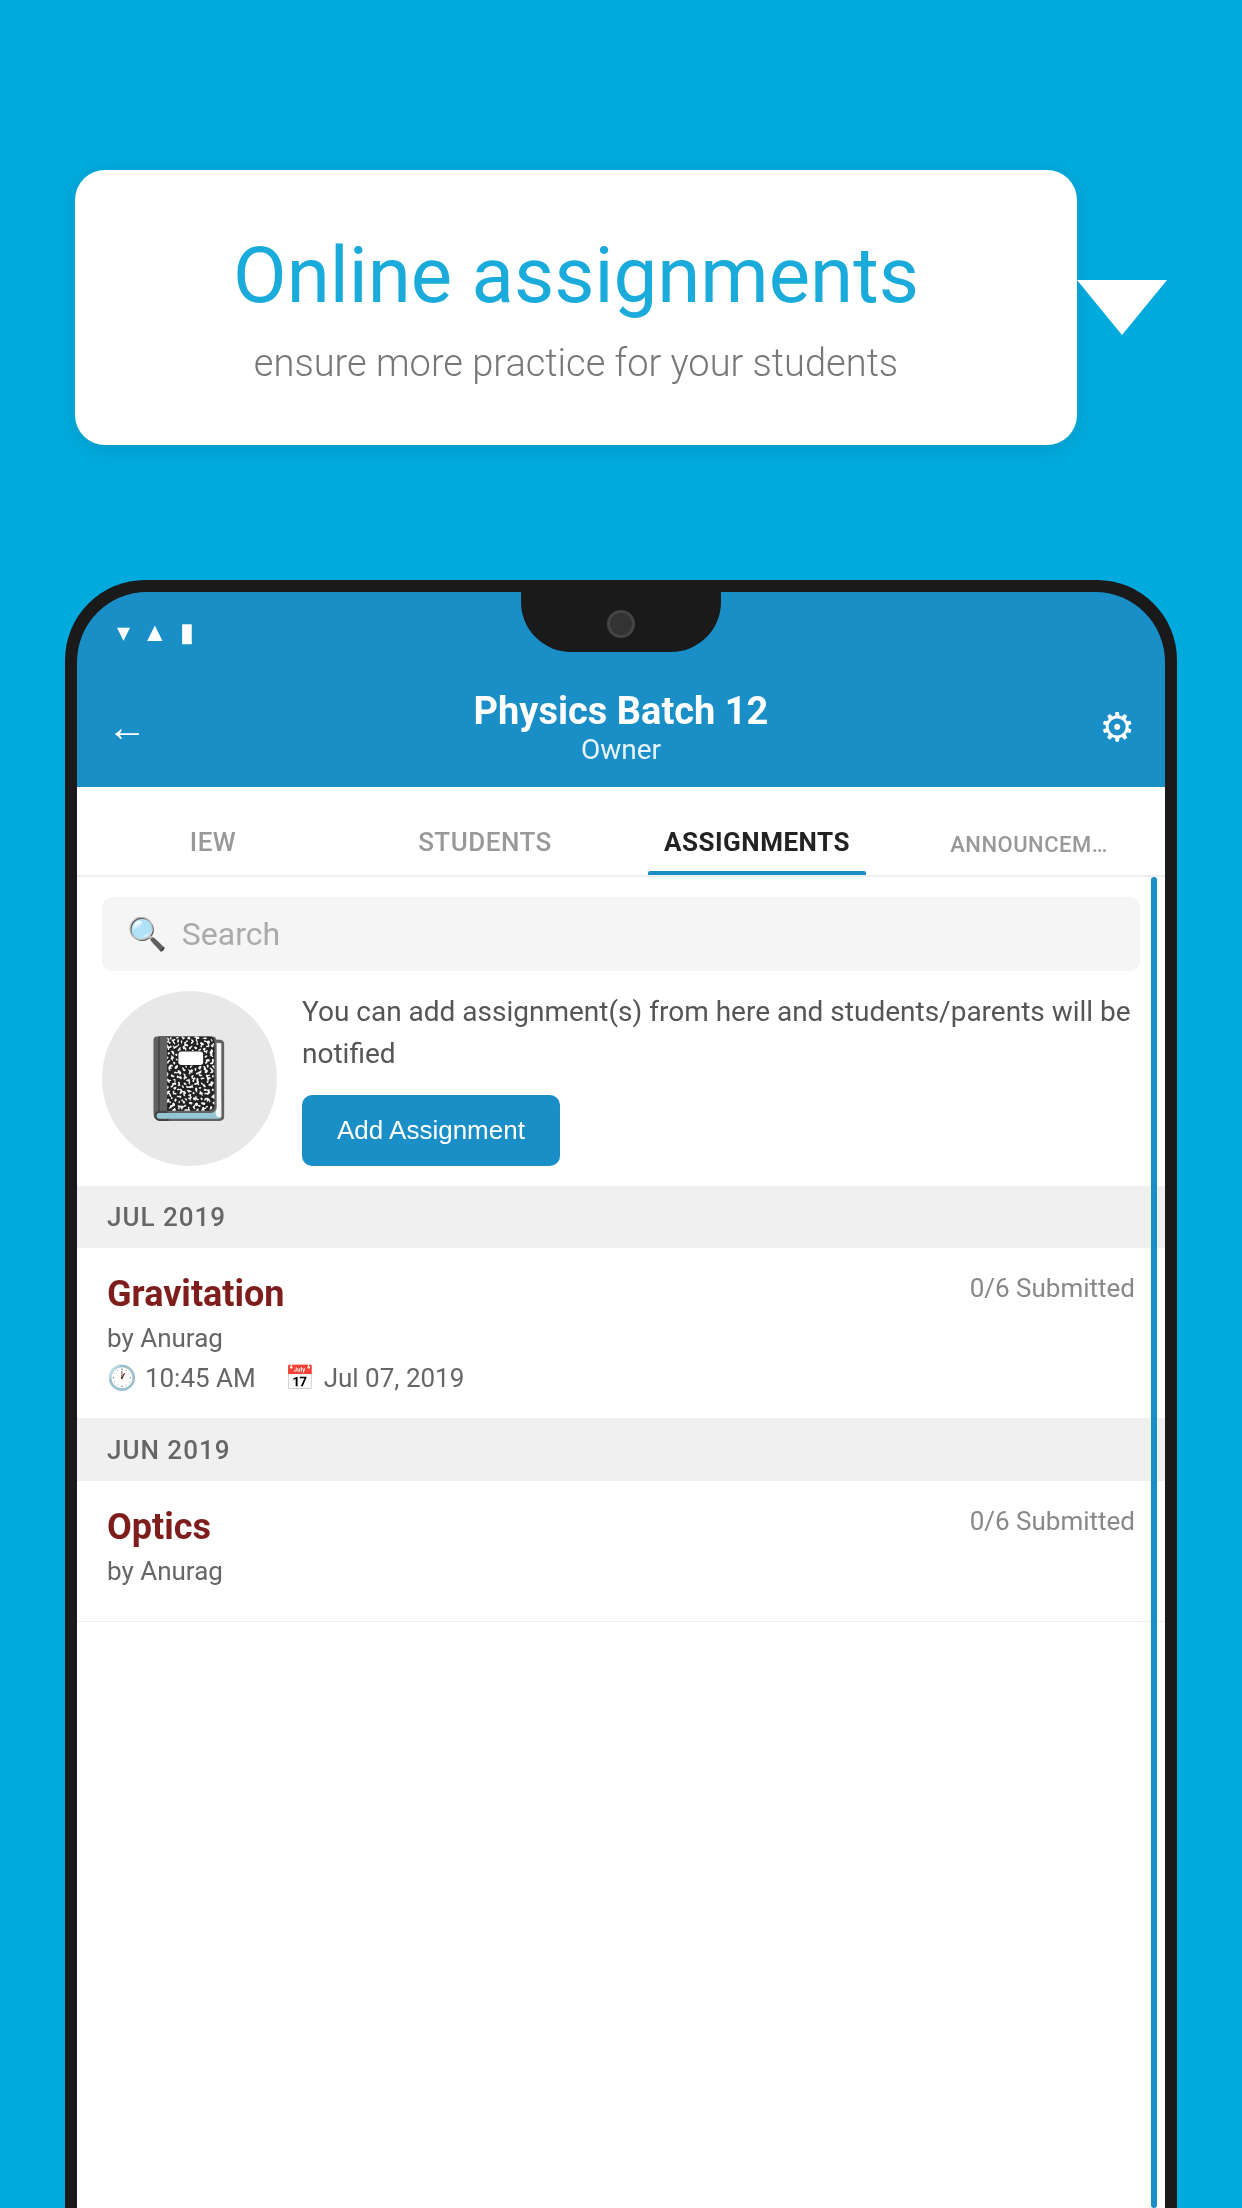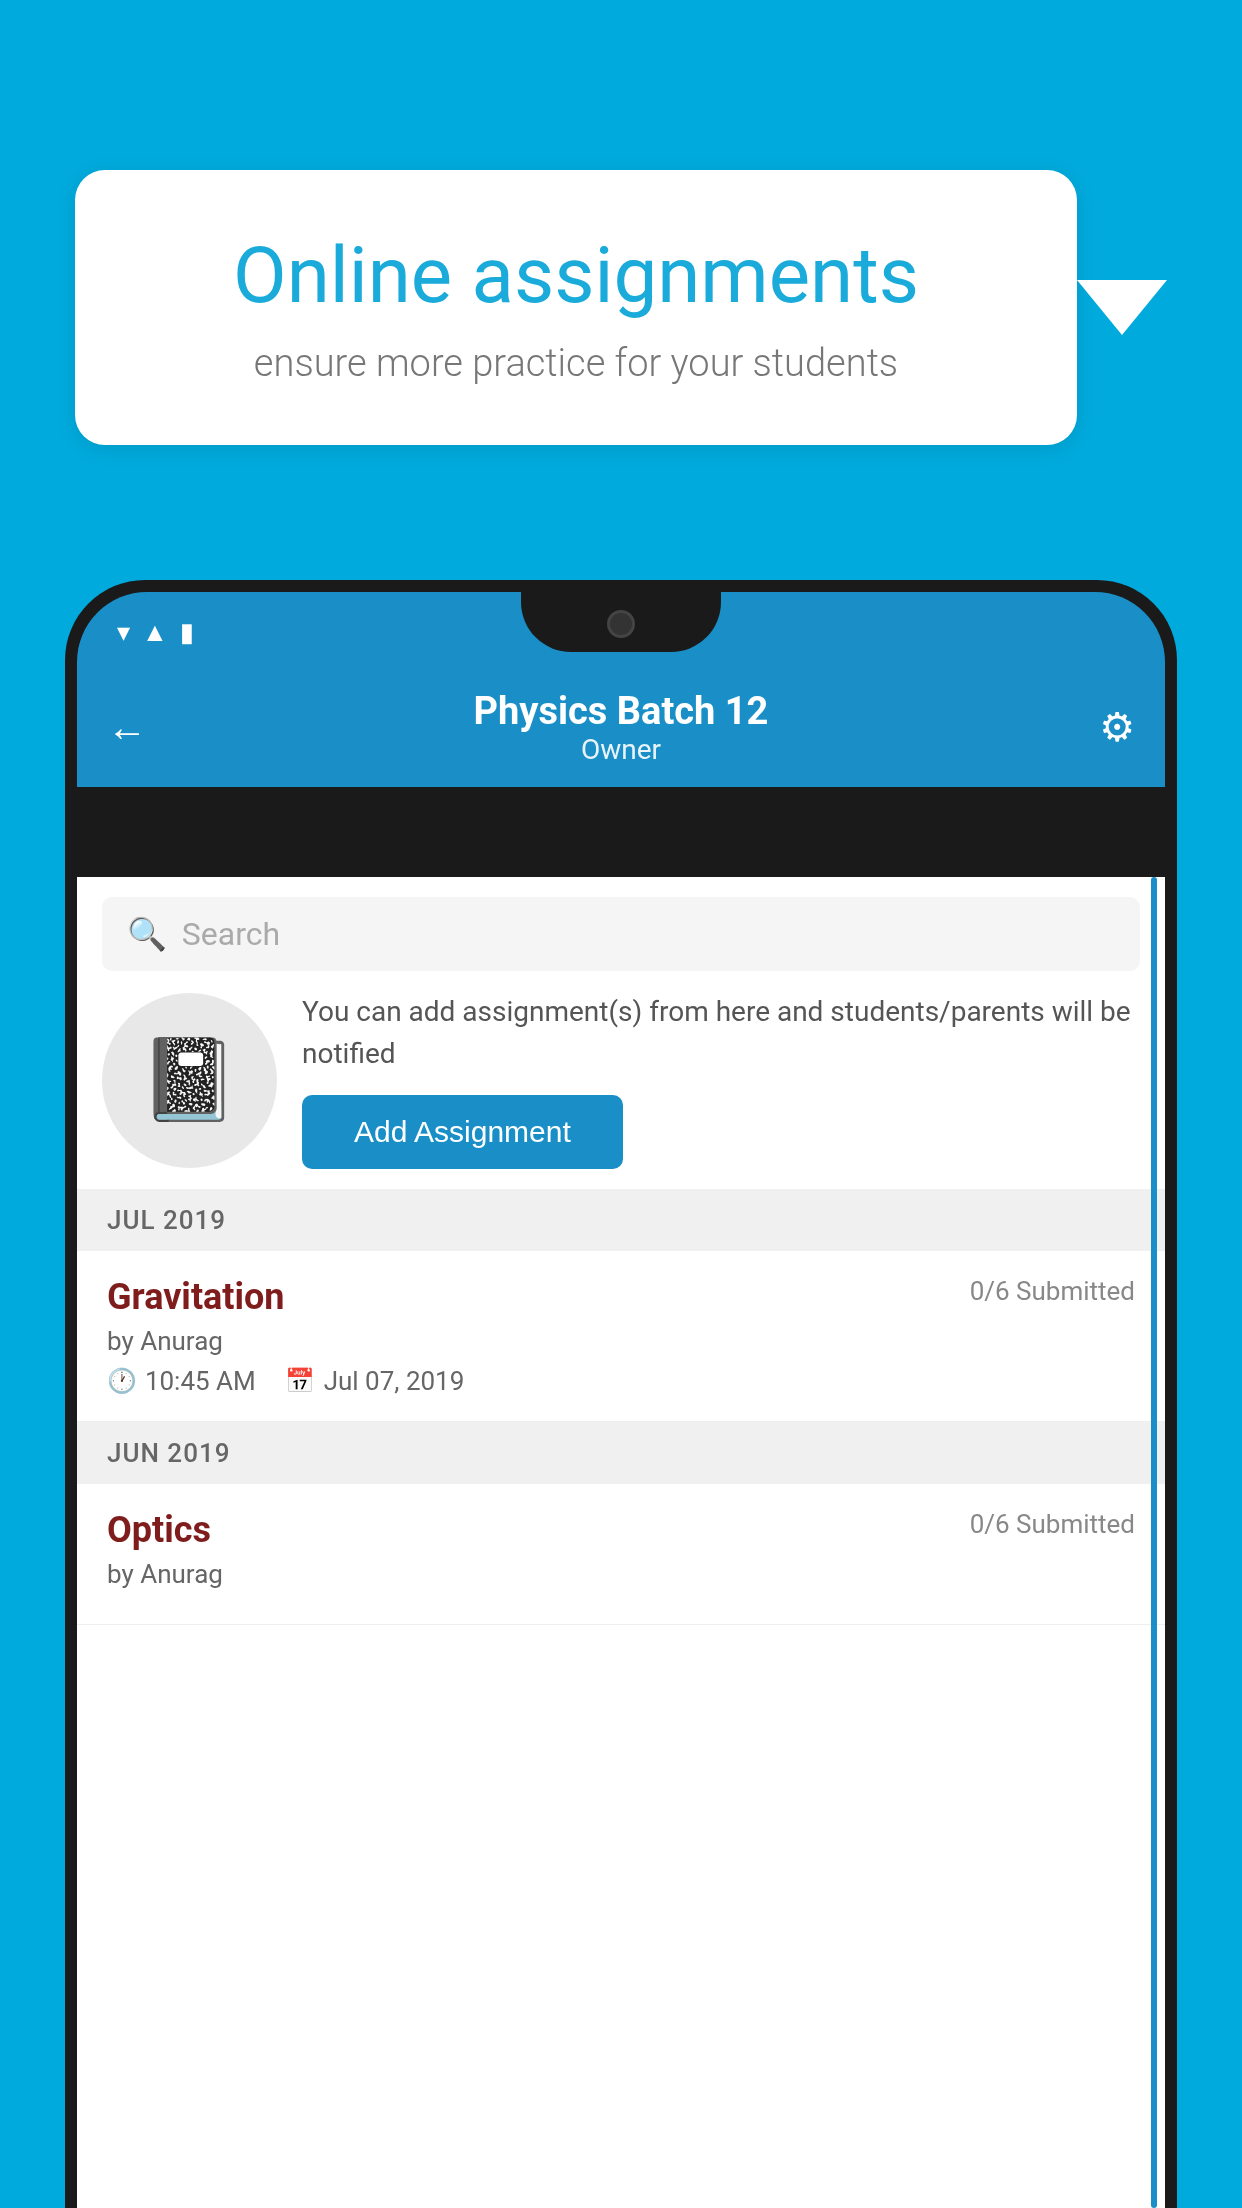--- a/index.html
+++ b/index.html
@@ -286,22 +286,22 @@
       color: #555;
       line-height: 1.5;
       margin-bottom: 20px;
     }
 
     .add-assignment-btn {
       background: #1a8fc7;
       color: white;
       border: none;
       border-radius: 10px;
-      padding: 20px 52px;
-      font-size: 30px;
+      padding: 20px 35px;
+      font-size: 26px;
       font-weight: 500;
       cursor: pointer;
     }
 
     
     .section-header {
       background: #f0f0f0;
       padding: 16px 30px;
       font-size: 26px;
       color: #666;
@@ -399,20 +399,26 @@
 
     <div class="app-header">
       <span class="header-back">←</span>
       <div class="header-title-section">
         <div class="header-title">Physics Batch 12</div>
         <div class="header-subtitle">Owner</div>
       </div>
       <span class="header-settings">⚙</span>
     </div>
 
+    <div class="tabs-bar">
+      <div class="tab-item">IEW</div>
+      <div class="tab-item">STUDENTS</div>
+      <div class="tab-item active">ASSIGNMENTS</div>
+      <div class="tab-item" style="font-size:22px;">ANNOUNCEM…</div>
+    </div>
 
     <div class="phone-screen">
 
       <div class="search-bar">
         <span class="search-icon-wrap">🔍</span>
         <span class="search-text">Search</span>
       </div>
 
       <div class="info-card">
         <div class="info-icon-circle">

